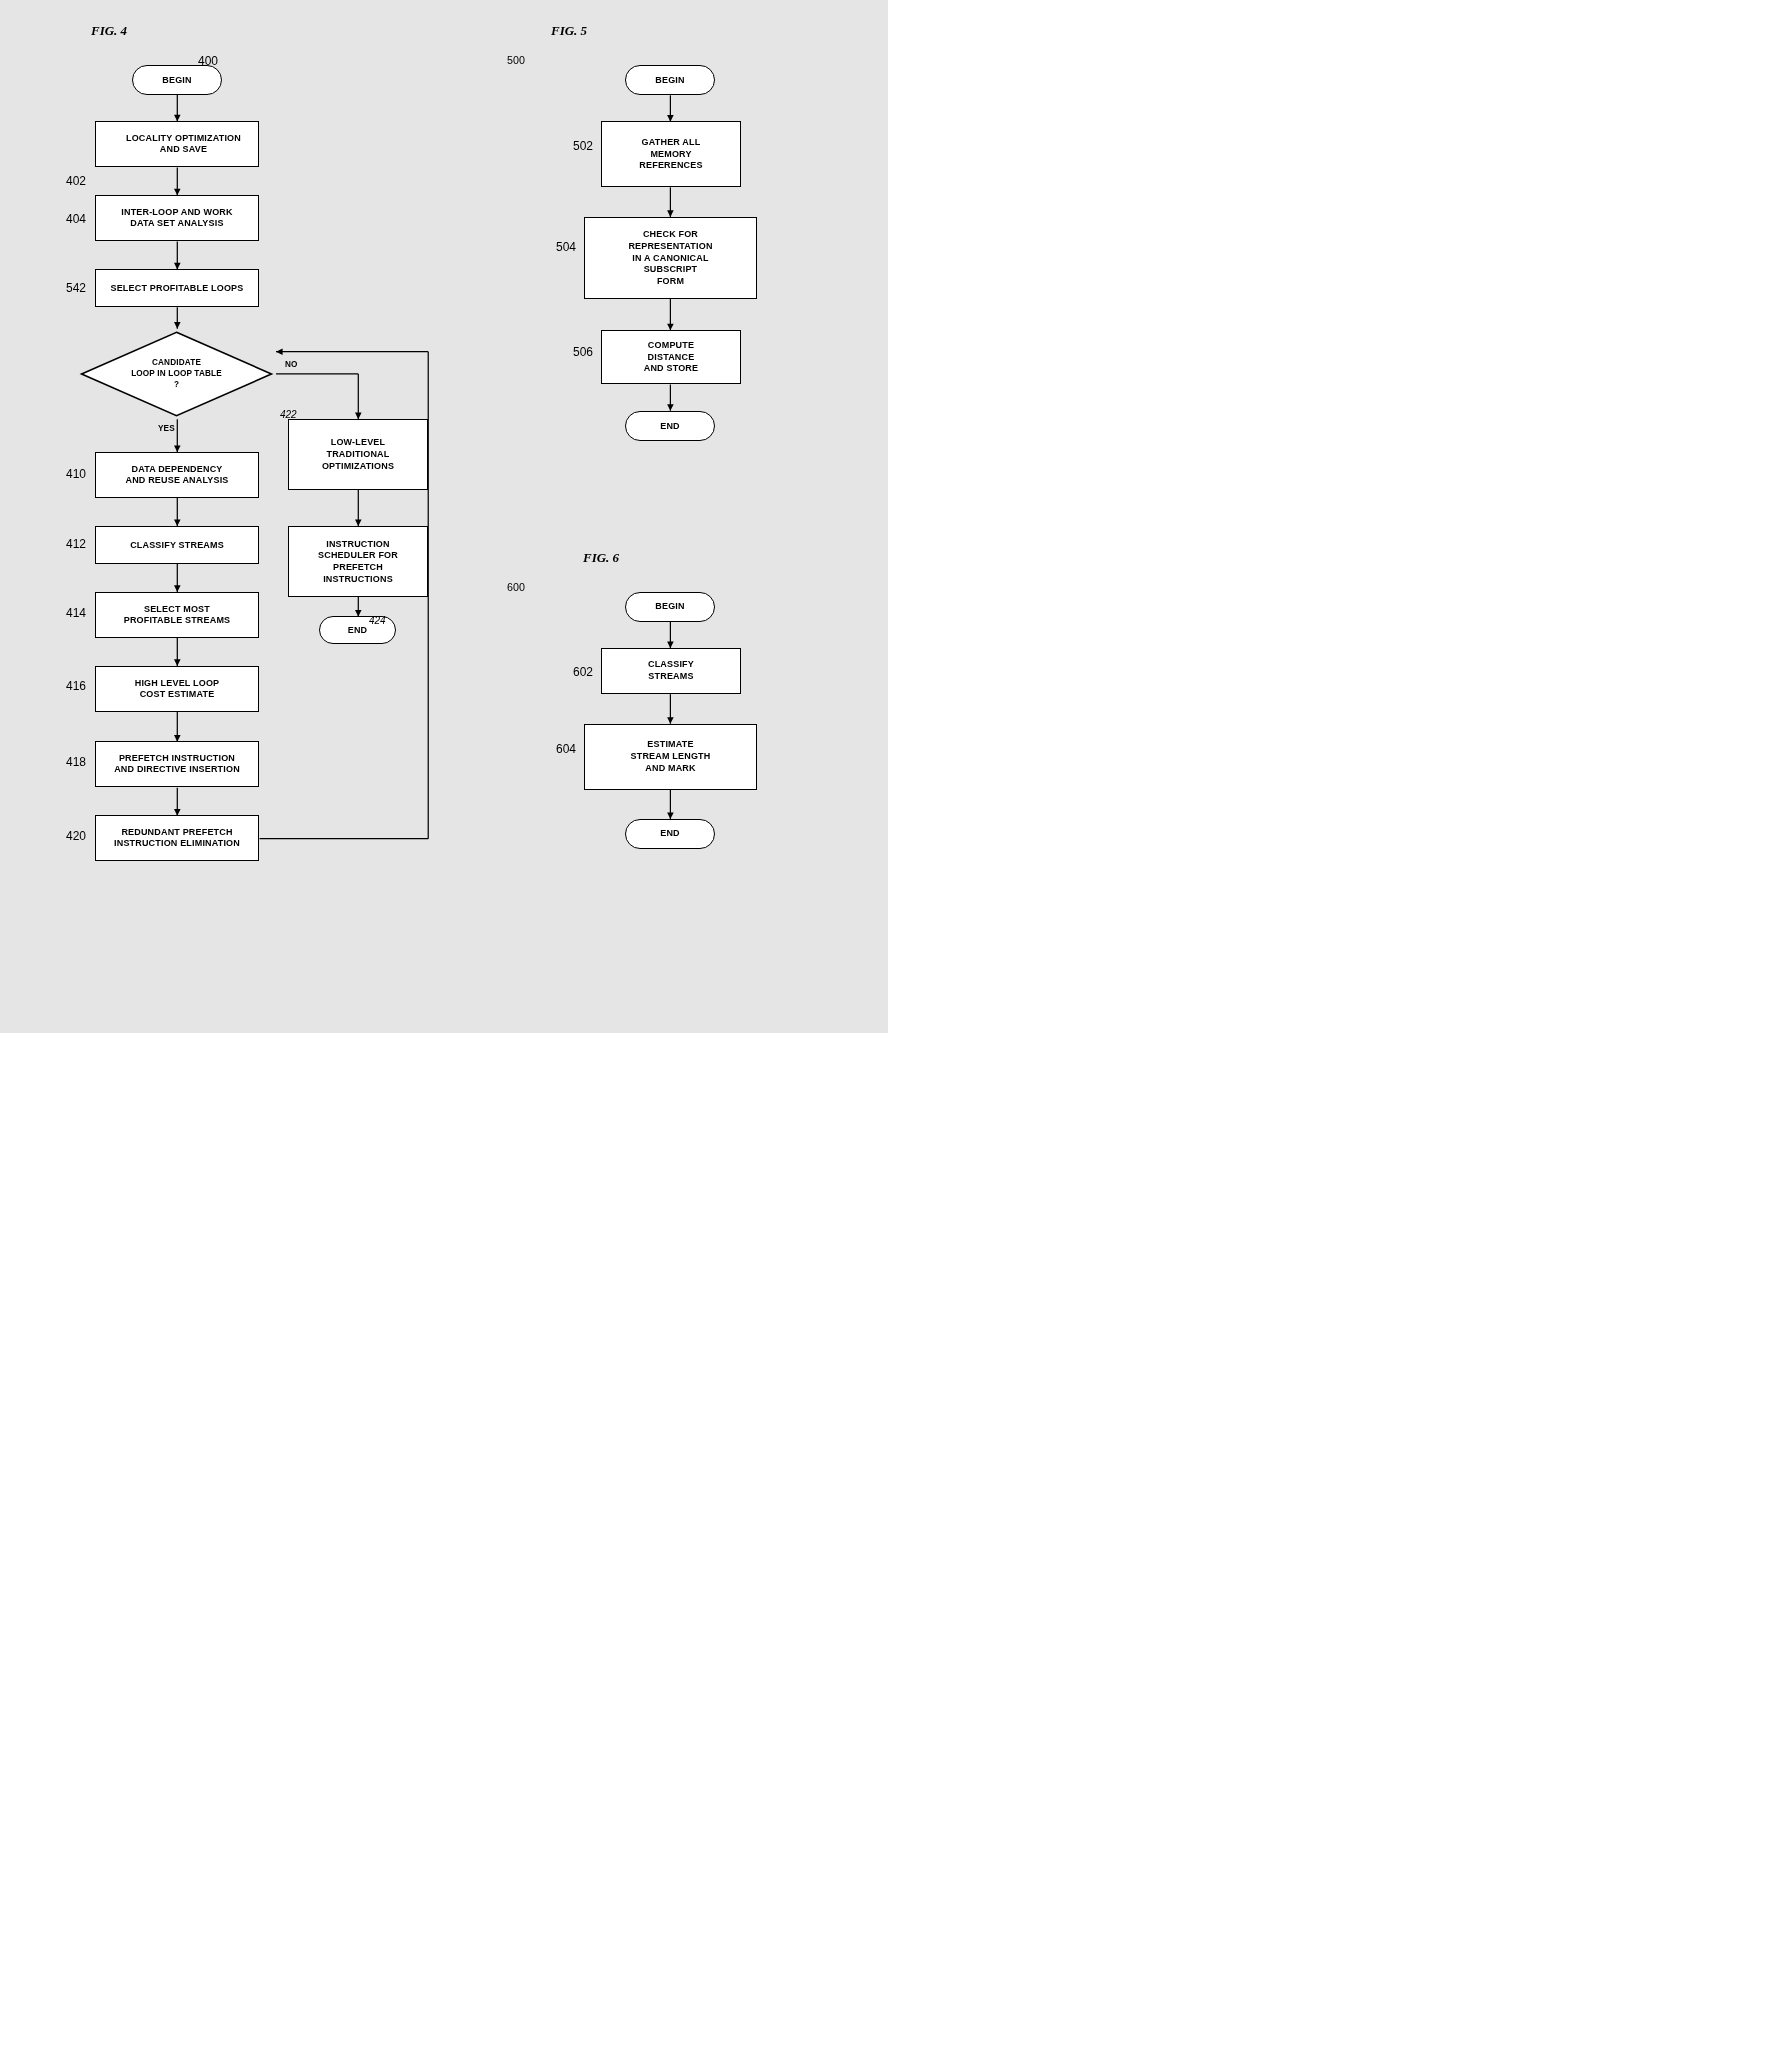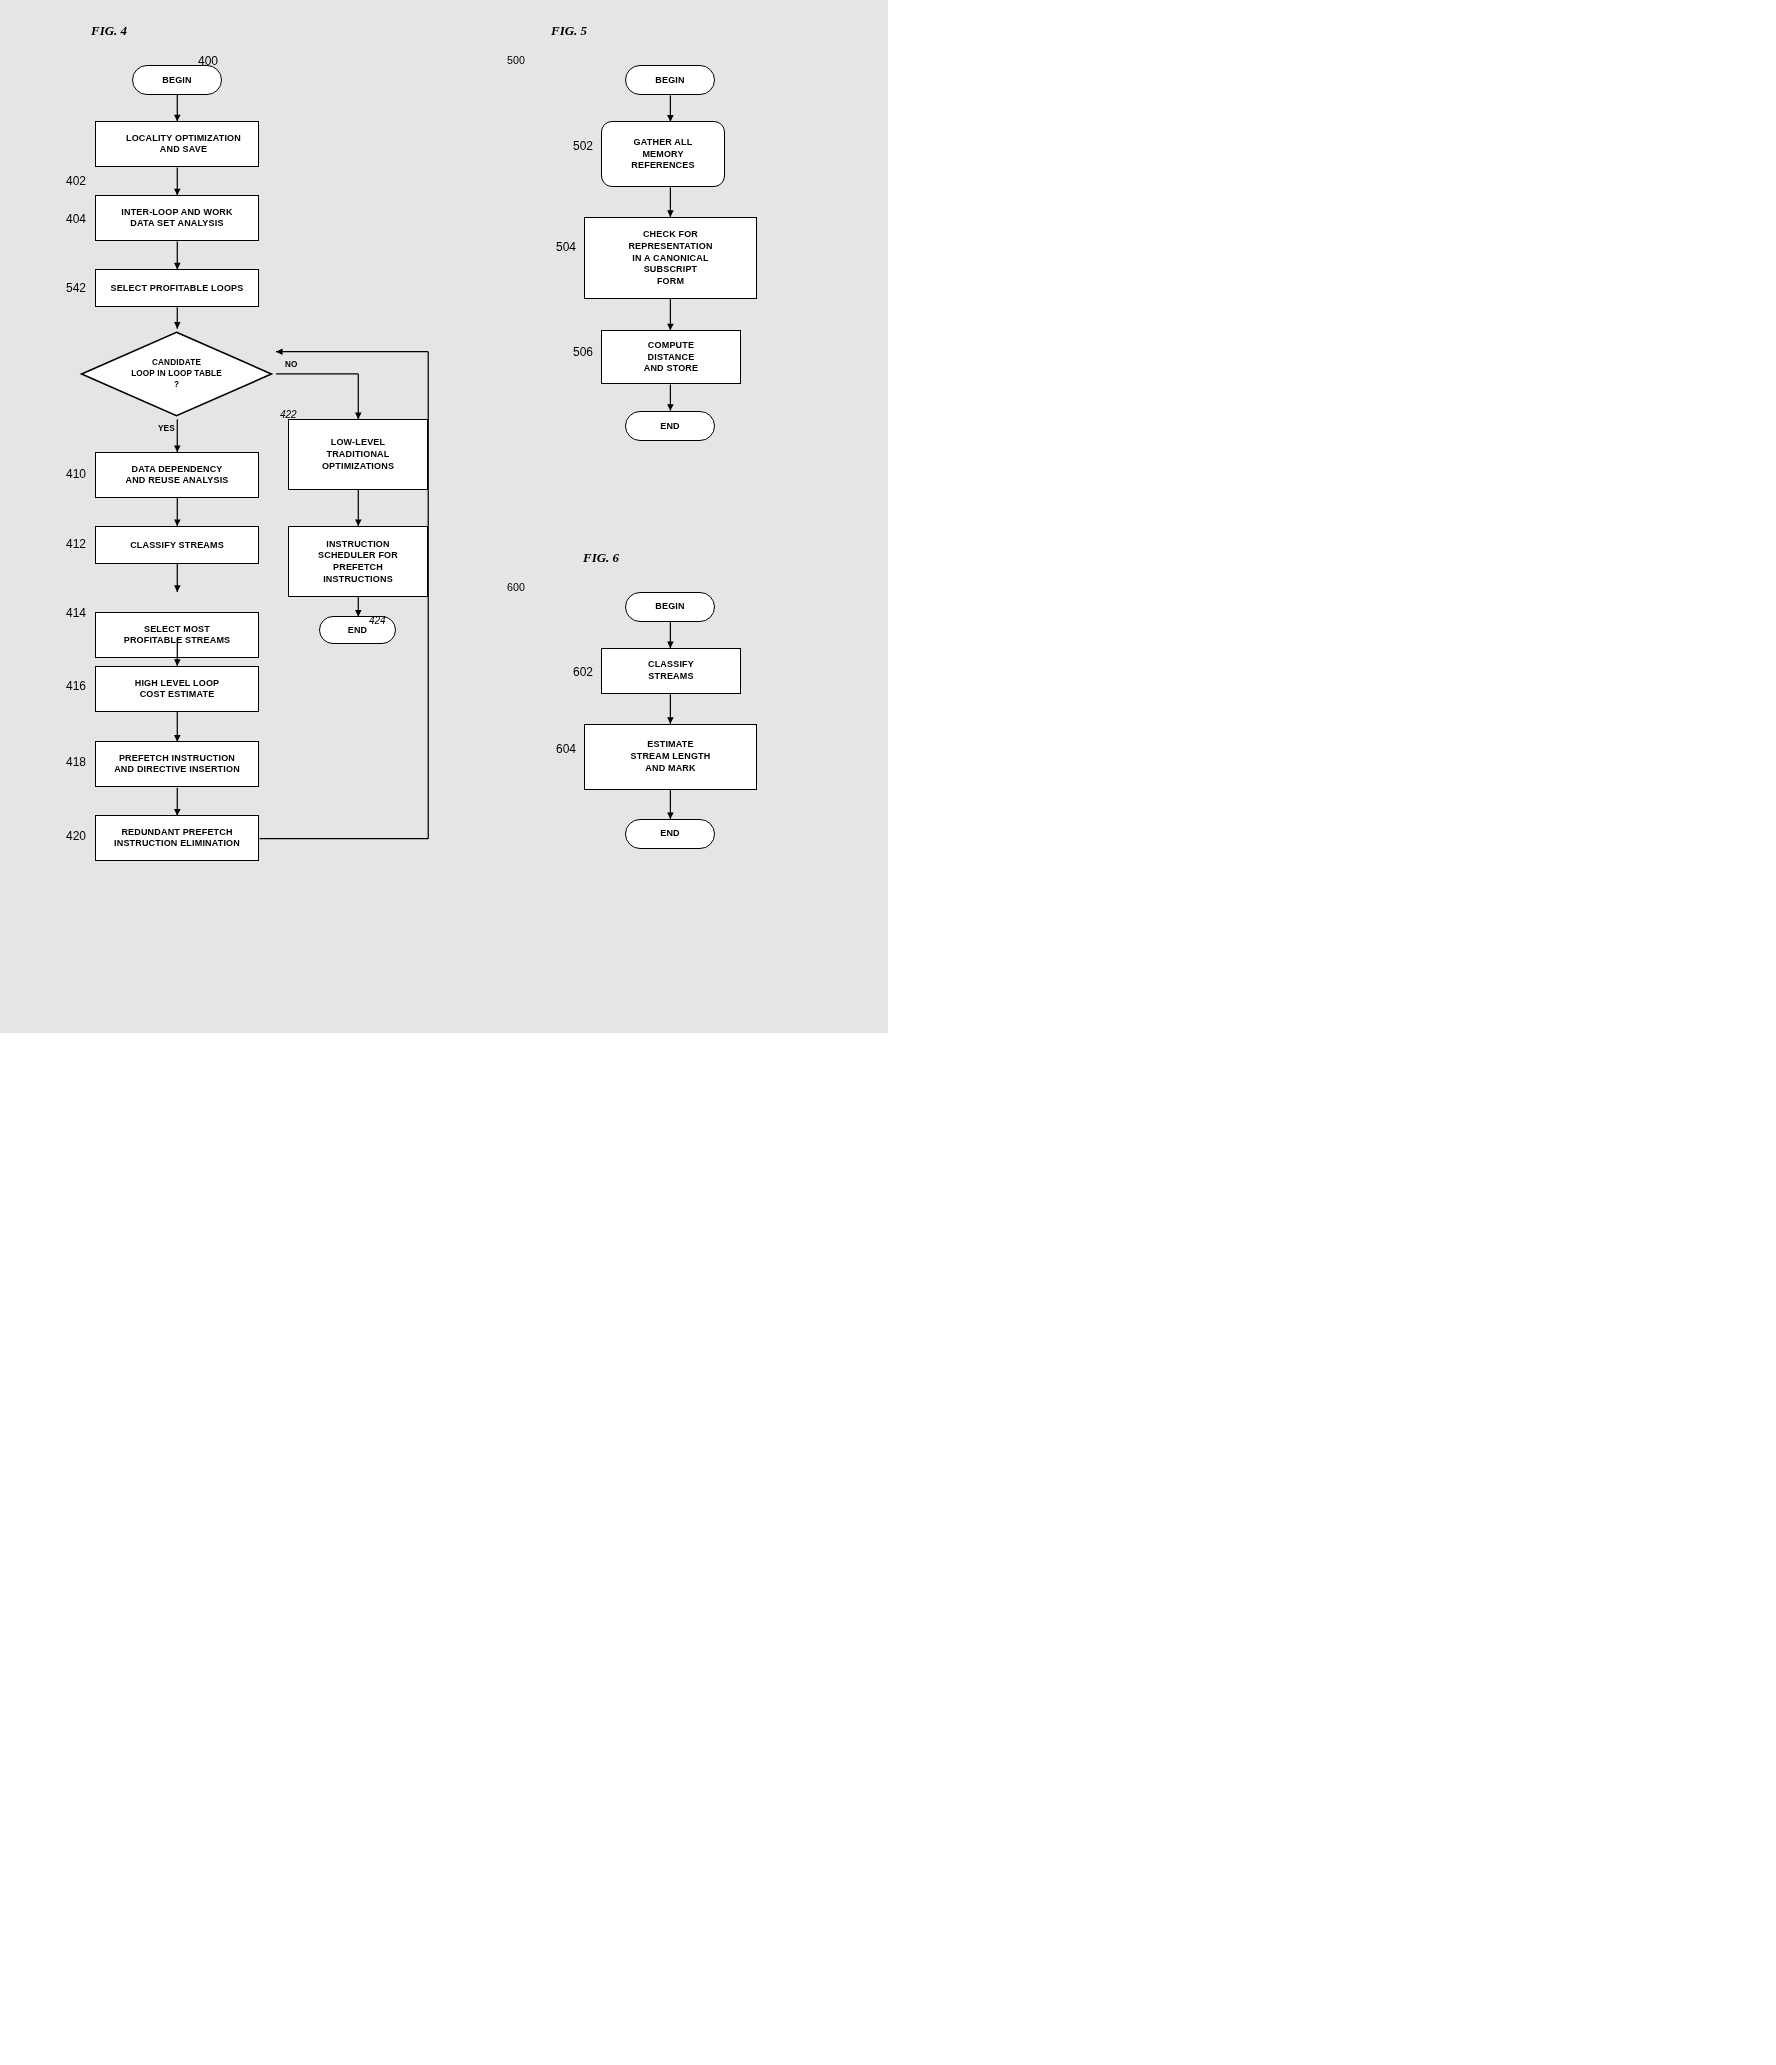--- a/index.html
+++ b/index.html
@@ -122,21 +122,21 @@
       left: 70px; top: 436px;
       width: 164px; height: 46px;
     }
     .f4-412 {
       position: absolute;
       left: 70px; top: 510px;
       width: 164px; height: 38px;
     }
     .f4-414 {
       position: absolute;
-      left: 70px; top: 596px;
+      left: 70px; top: 576px;
       width: 164px; height: 46px;
     }
     .f4-416 {
       position: absolute;
       left: 70px; top: 650px;
       width: 164px; height: 46px;
     }
     .f4-418 {
       position: absolute;
       left: 70px; top: 725px;
@@ -173,21 +173,21 @@
       width: 345px;
     }
     .f5-begin {
       position: absolute;
       left: 123px; top: 49px;
       width: 90px; height: 30px;
     }
     .f5-502 {
       position: absolute;
       left: 99px; top: 105px;
-      width: 124px; height: 66px; border-radius: 11px;
+      width: 140px; height: 66px;
     }
     .f5-504 {
       position: absolute;
       left: 82px; top: 201px;
       width: 173px; height: 82px;
     }
     .f5-506 {
       position: absolute;
       left: 99px; top: 314px;
       width: 140px; height: 54px;

